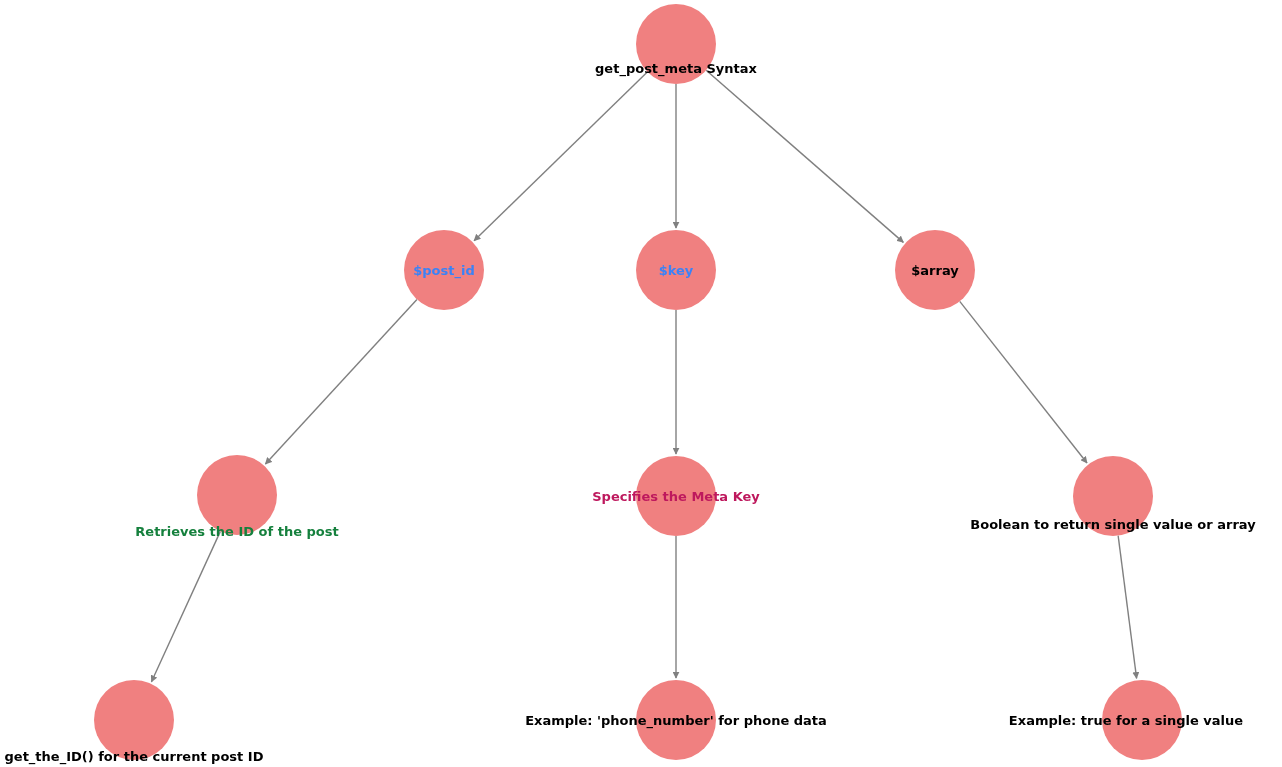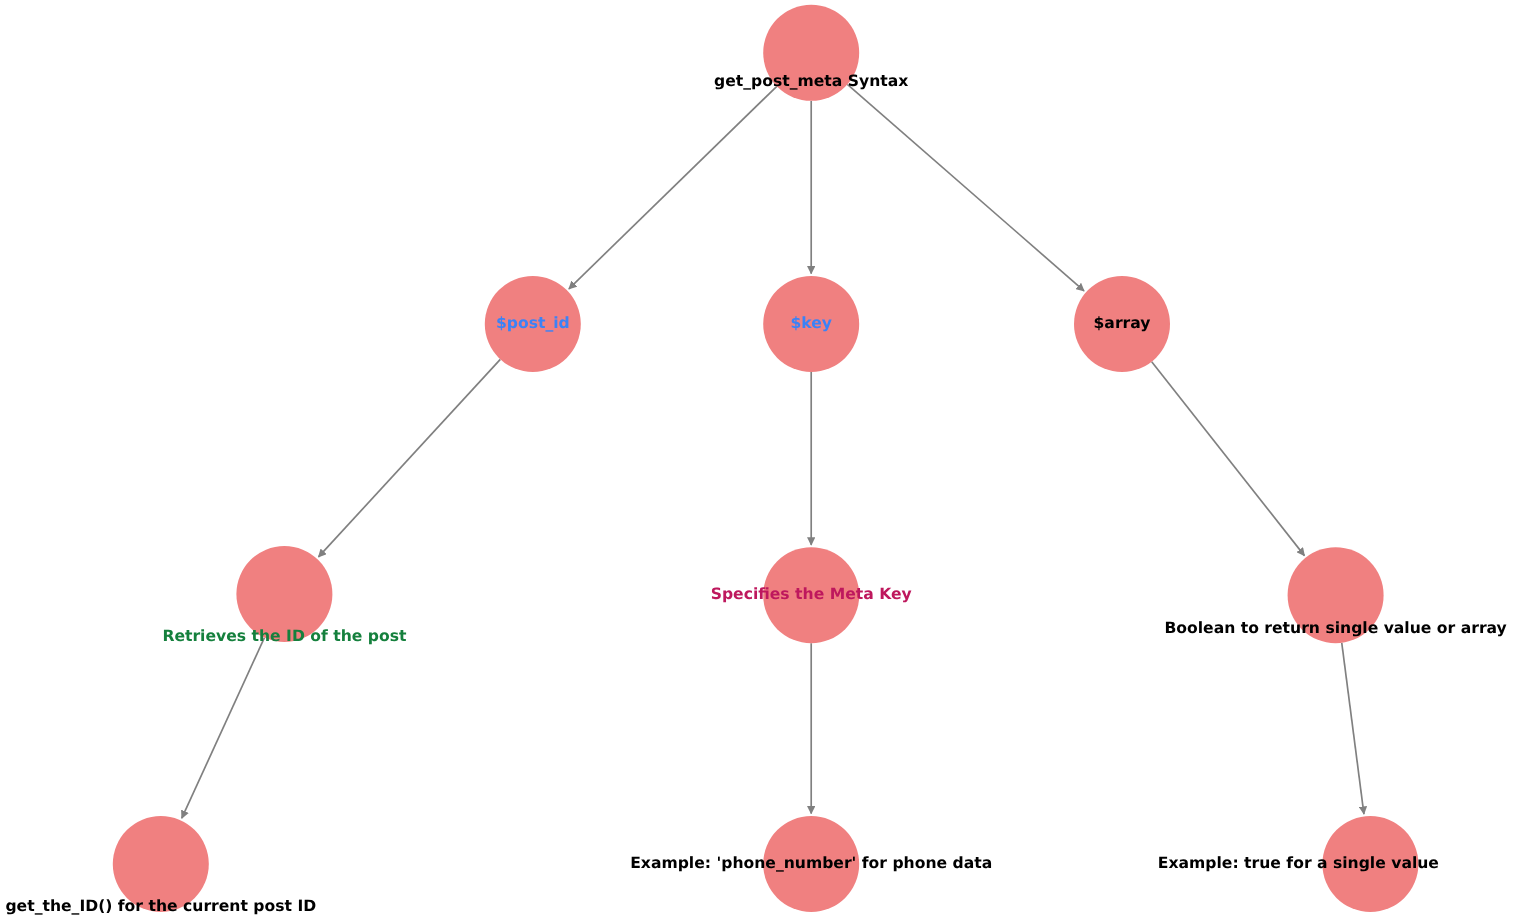--- a/index.html
+++ b/index.html
@@ -83,16 +83,16 @@
   <div id="labels-group">
       <div class="node-label" style="left: 676px; top: 44px; color: rgb(0, 0, 0); margin-top: 24px;">get_post_meta Syntax</div>
       <div class="node-label" style="left: 444px; top: 270px; color: #3b82f6;">$post_id</div>
       <div class="node-label" style="left: 676px; top: 270px; color: #3b82f6;">$key</div>
       <div class="node-label" style="left: 935px; top: 270px; color: rgb(0, 0, 0);">$array</div>
       <div class="node-label" style="left: 237px; top: 495px; color: #15803d; margin-top: 36px;">Retrieves the ID of the post</div>
       <div class="node-label" style="left: 676px; top: 496px; color: #be185d;">Specifies the Meta Key</div>
       <div class="node-label" style="left: 1113px; top: 496px; color: rgb(0, 0, 0); margin-top: 28px;">Boolean to return single value or array</div>
       <div class="node-label" style="left: 134px; top: 756px; color: rgb(0, 0, 0);">get_the_ID() for the current post ID</div>
       <div class="node-label" style="left: 676px; top: 720px; color: rgb(0, 0, 0);">Example: 'phone_number' for phone data</div>
-      <div class="node-label" style="left: 1082px; top: 720px; color: rgb(0, 0, 0);">Example: true for a single value</div>
+      <div class="node-label" style="left: 1126px; top: 720px; color: rgb(0, 0, 0);">Example: true for a single value</div>
     </div>
 
 </div>
 
 </body></html>

